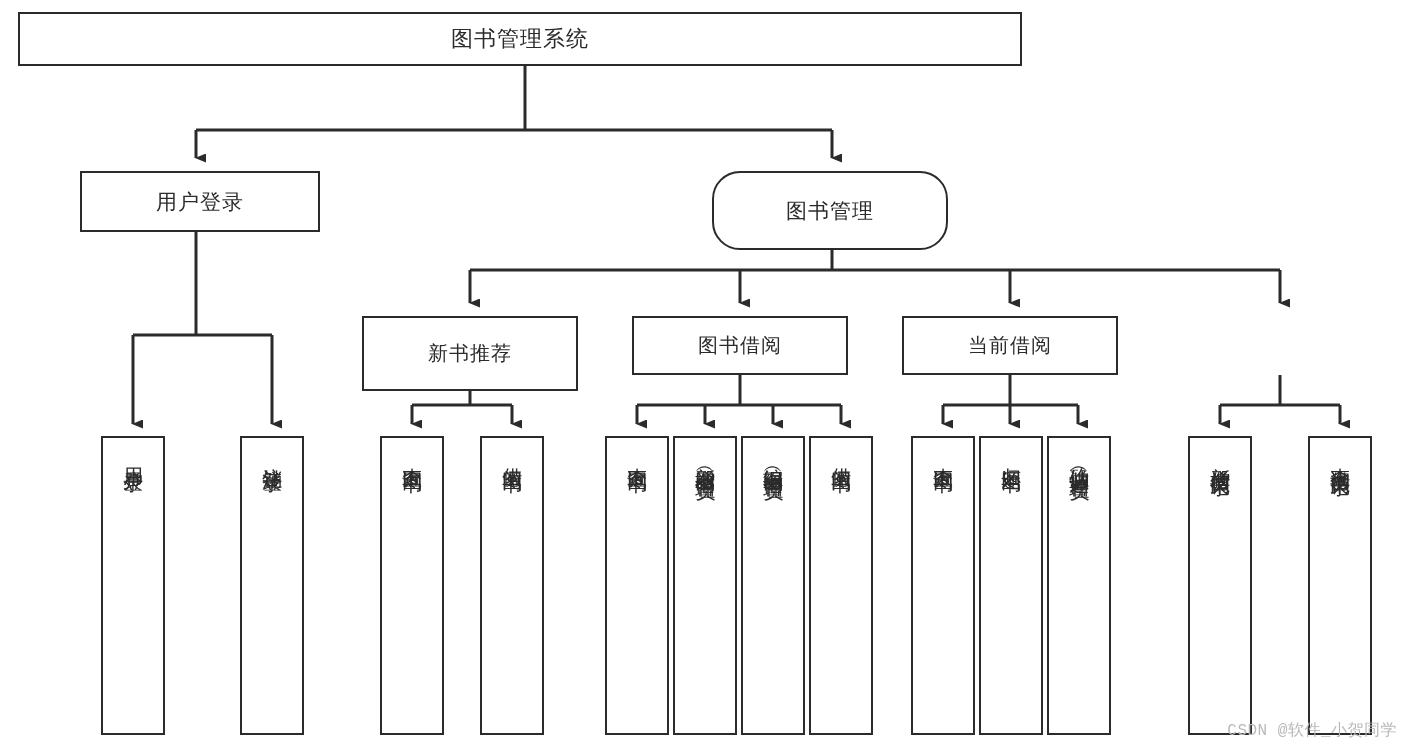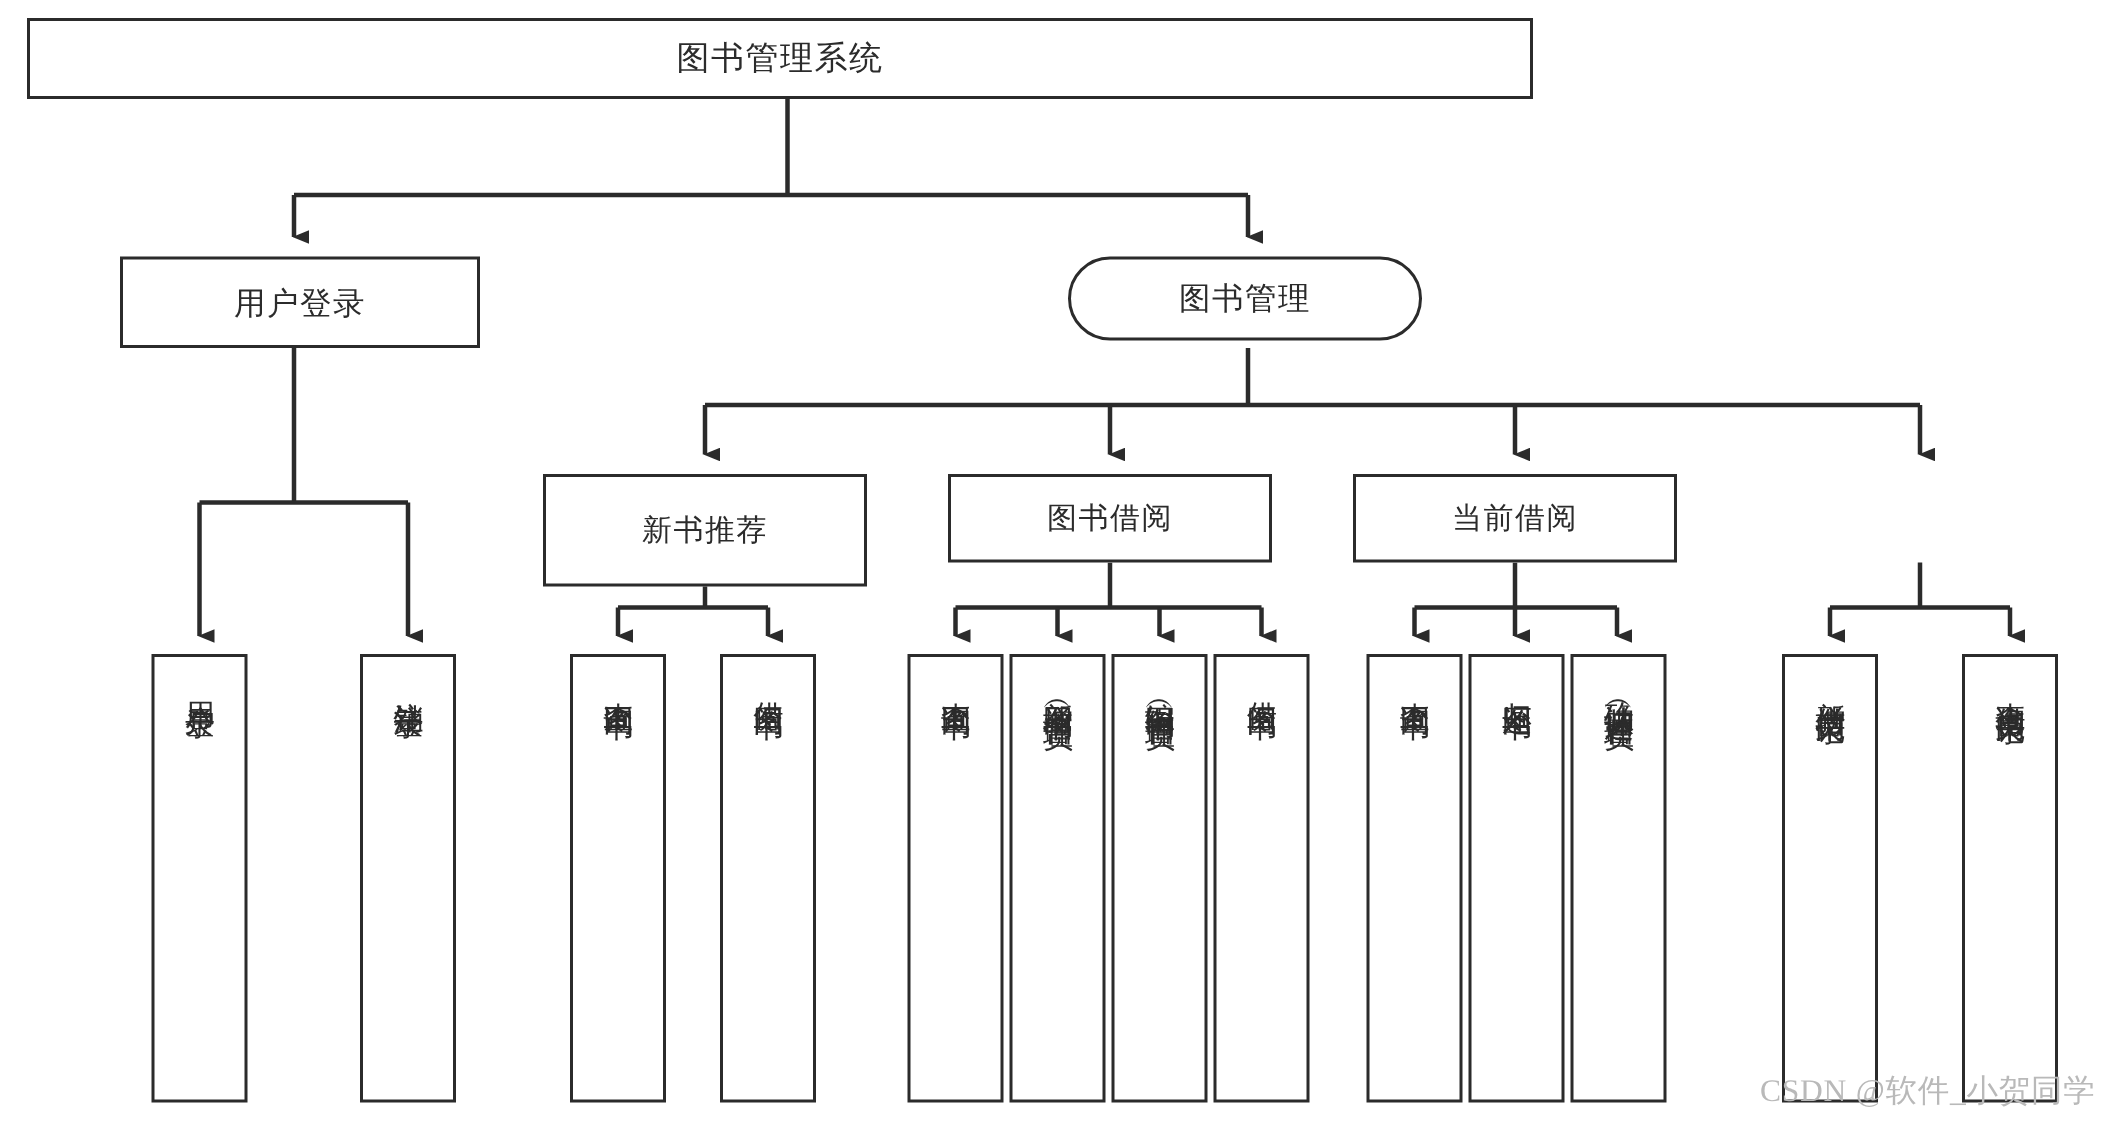--- a/index.html
+++ b/index.html
@@ -60,25 +60,25 @@
     text-orientation: upright;
     line-height: 1.08;
     letter-spacing: 2px;
     white-space: nowrap;
     display: block;
   }
   .watermark {
     position: absolute;
     right: 8px;
     bottom: 6px;
-    font-size: 21px;
+    font-size: 16px;
     color: #b9b9b9;
     letter-spacing: 0.5px;
     white-space: nowrap;
-    font-family: Liberation Serif, serif;
+    font-family: Liberation Mono, monospace;
   }
 </style>
 </head>
 <body>
 
 <div id="diagram-canvas">
 
   <svg id="edges-layer" viewBox="0 0 1405 747" width="1405" height="747" xmlns="http://www.w3.org/2000/svg">
     <defs>
       <marker id="arrowhead" markerWidth="9" markerHeight="11" refX="4.5" refY="10" orient="auto" markerUnits="userSpaceOnUse">
@@ -130,21 +130,21 @@
   </svg>
 
   <div class="node node-root" style="left:18px; top:12px; width:1004px; height:54px;">
     <span>图书管理系统</span>
   </div>
 
   <div class="node node-l2" style="left:80px; top:171px; width:240px; height:61px;">
     <span>用户登录</span>
   </div>
 
-  <div class="node node-l2" style="left:712px; top:171px; width:236px; height:56px;border-radius:28px;">
+  <div class="node node-l2" style="left:712px; top:171px; width:236px; height:79px;border-radius:28px;">
     <span>图书管理</span>
   </div>
 
   <div class="node node-l3" style="left:362px; top:316px; width:216px; height:75px;">
     <span>新书推荐</span>
   </div>
 
   <div class="node node-l3" style="left:632px; top:316px; width:216px; height:59px;">
     <span>图书借阅</span>
   </div>

